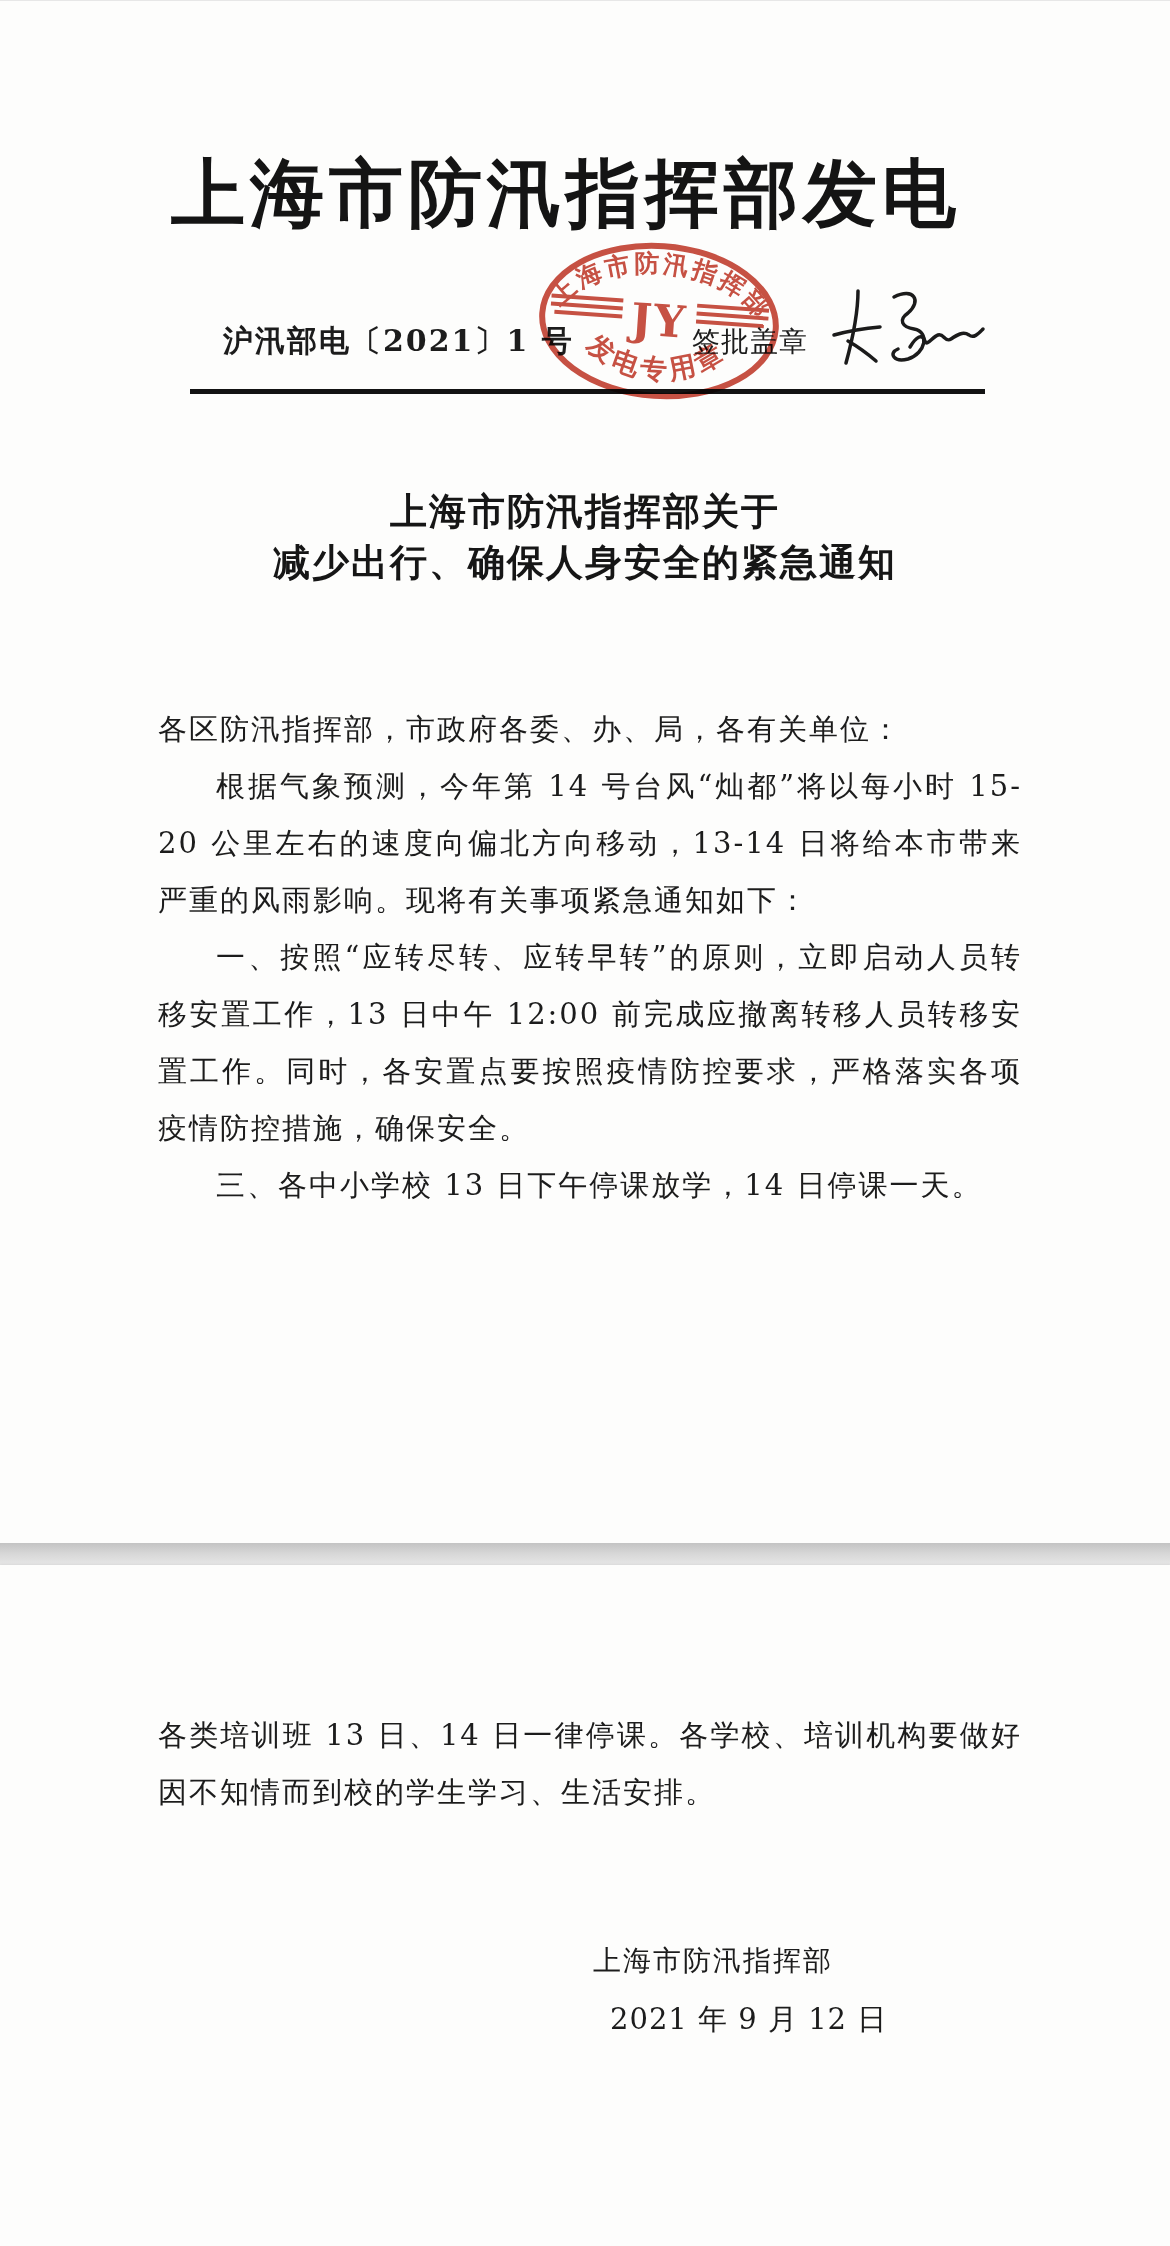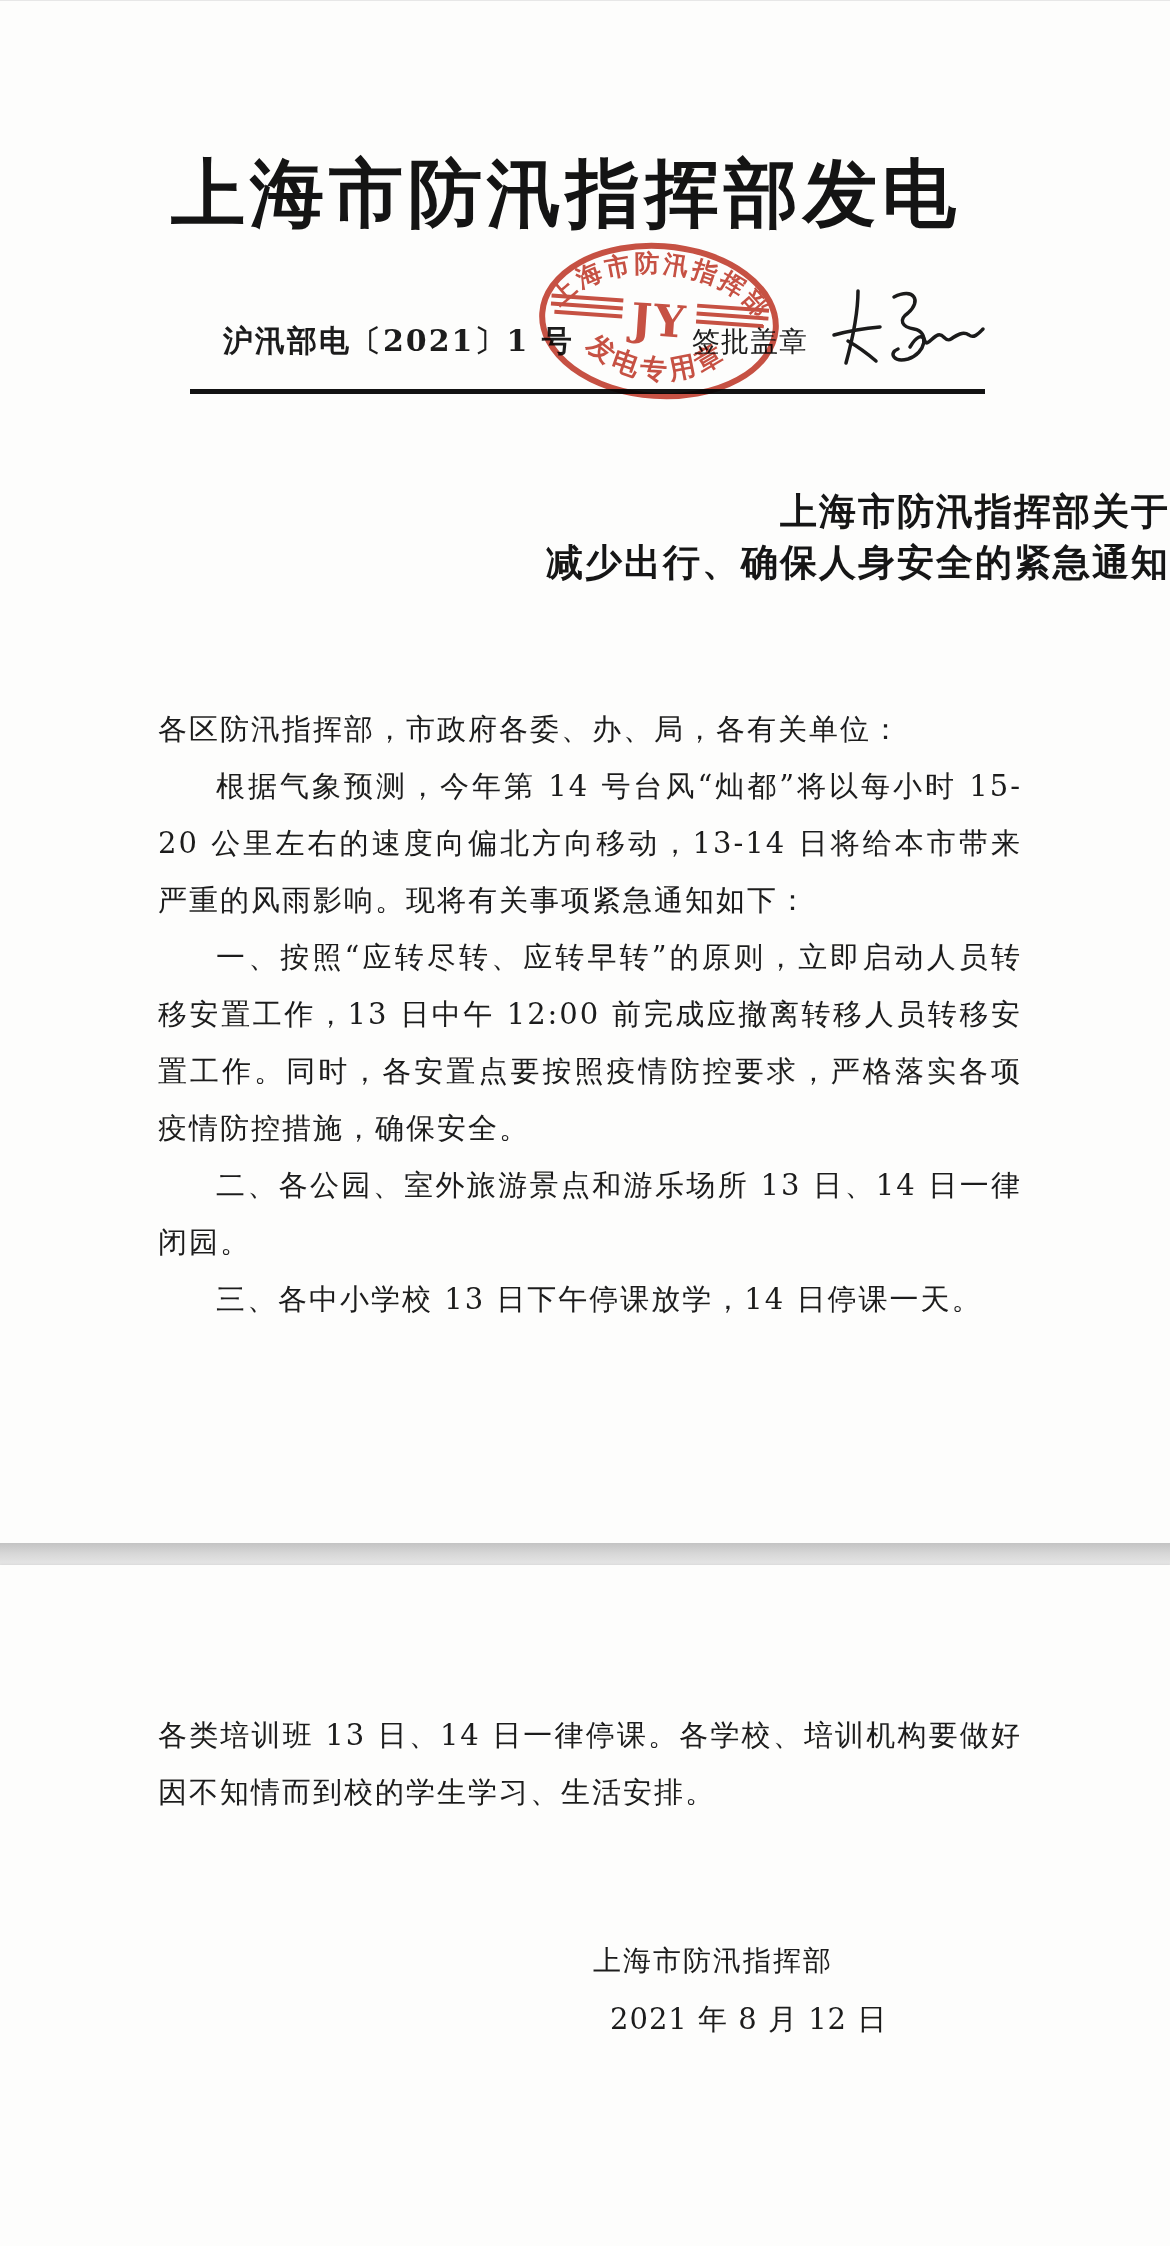--- a/index.html
+++ b/index.html
@@ -43,21 +43,21 @@
   .stamp text{font-family:"DejaVu Serif","Liberation Serif",serif;}
   .signature{
     position:absolute;left:818px;top:278px;width:175px;height:100px;z-index:2;
   }
   .rule{
     position:absolute;left:190px;top:388px;width:795px;height:5px;
     background:#131313;
   }
   .notice-title{
     position:absolute;left:0;top:485px;width:1170px;margin:0;
-    text-align:right;font-size:37px;font-weight:bold;letter-spacing:2px;
+    text-align:center;font-size:37px;font-weight:bold;letter-spacing:2px;
     line-height:51px;color:#161616;
   }
   .body-text{
     position:absolute;left:158px;top:700px;width:864px;
     font-size:29px;letter-spacing:2px;line-height:57px;
     text-align:justify;
   }
   .body-text p{margin:0;}
   .body-text p.indent{text-indent:2em;}
   .continuation{
@@ -125,28 +125,27 @@
 
     <div class="notice-title">
       <div>上海市防汛指挥部关于</div>
       <div>减少出行、确保人身安全的紧急通知</div>
     </div>
 
     <div class="body-text">
       <p>各区防汛指挥部，市政府各委、办、局，各有关单位：</p>
       <p class="indent">根据气象预测，今年第 14 号台风“灿都”将以每小时 15-20 公里左右的速度向偏北方向移动，13-14 日将给本市带来严重的风雨影响。现将有关事项紧急通知如下：</p>
       <p class="indent">一、按照“应转尽转、应转早转”的原则，立即启动人员转移安置工作，13 日中午 12:00 前完成应撤离转移人员转移安置工作。同时，各安置点要按照疫情防控要求，严格落实各项疫情防控措施，确保安全。</p>
-      <p class="indent">二、各公园、室外旅游景点和游乐场所 13 日、14 日一律闭园。</p>
       <p class="indent">三、各中小学校 13 日下午停课放学，14 日停课一天。</p>
     </div>
   </div>
 
   <div class="page-gap"></div>
 
   <div class="page page2">
     <p class="continuation">各类培训班 13 日、14 日一律停课。各学校、培训机构要做好因不知情而到校的学生学习、生活安排。</p>
 
     <div class="signer">上海市防汛指挥部</div>
 
-    <div class="sign-date">2021 年 8 月 12 日</div>
+    <div class="sign-date">2021 年 9 月 12 日</div>
   </div>
 
 </div>
 
 </body></html>

